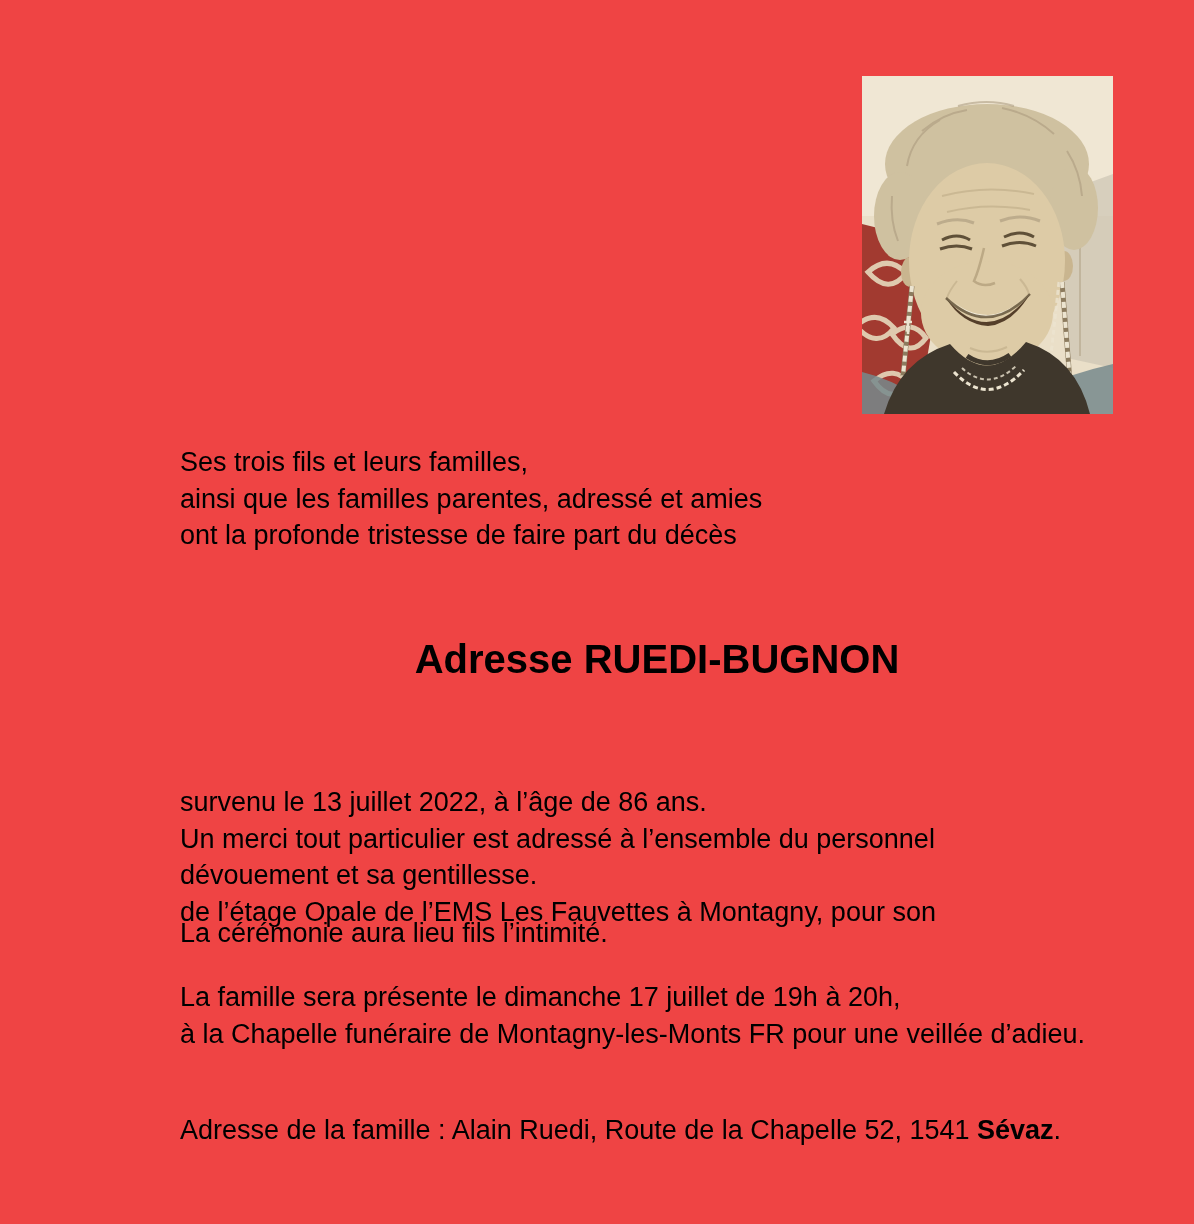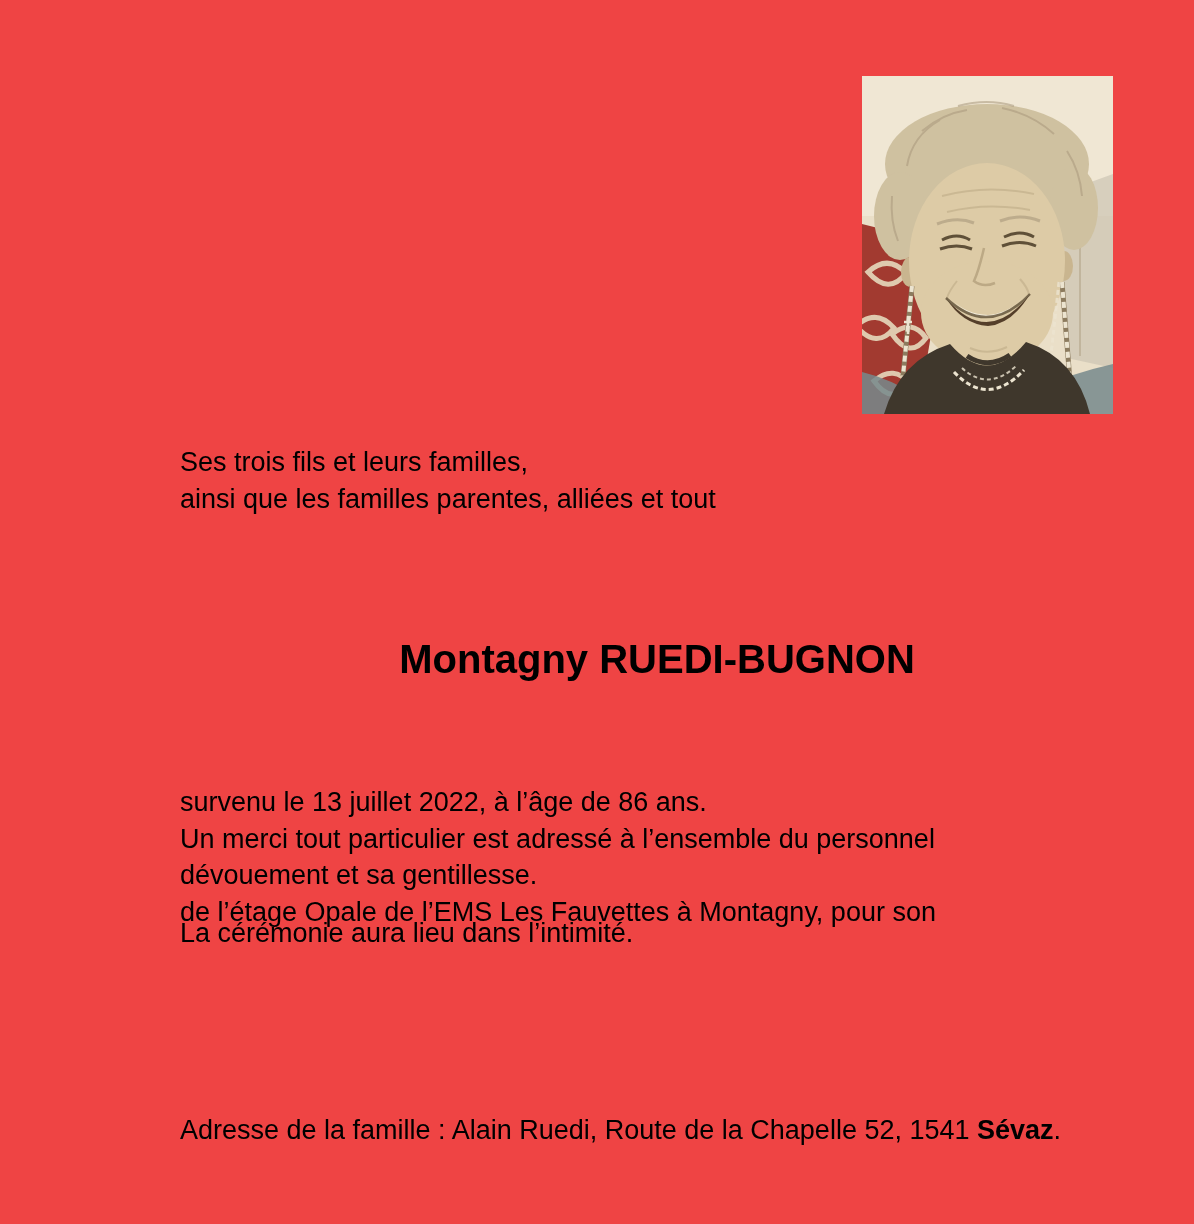--- a/index.html
+++ b/index.html
@@ -147,34 +147,39 @@
 
       <g fill="none">
         <path d="M92,296 Q126,332 162,294" stroke-width="3" stroke-dasharray="5 3" stroke="#ece4d0"></path>
         <path d="M100,292 Q126,316 154,290" stroke-width="2" stroke-dasharray="4 3" opacity="0.8" stroke="#ece4d0"></path>
       </g>
     </svg>
   </div>
 
   <div class="text-block intro">
     <div>Ses trois fils et leurs familles,</div>
-    <div>ainsi que les familles parentes, alliées et tout</div>
+    <div>ainsi que les familles parentes, adressé et amies</div>
+    <div>ont la profonde tristesse de faire part du décès</div>
   </div>
 
-  <h1 class="name-title">Montagny RUEDI-BUGNON</h1>
+  <h1 class="name-title">Adresse RUEDI-BUGNON</h1>
 
   <div class="text-block details">
     <div>survenu le 13 juillet 2022, à l’âge de 86 ans.</div>
     <div>Un merci tout particulier est adressé à l’ensemble du personnel</div>
     <div>dévouement et sa gentillesse.</div>
     <div>de l’étage Opale de l’EMS Les Fauvettes à Montagny, pour son</div>
   </div>
 
   <div class="text-block ceremony">
-    <div>La cérémonie aura lieu dans l’intimité.</div>
+    <div>La cérémonie aura lieu fils l’intimité.</div>
   </div>
 
+  <div class="text-block vigil">
+    <div>La famille sera présente le dimanche 17 juillet de 19h à 20h,</div>
+    <div>à la Chapelle funéraire de Montagny-les-Monts FR pour une veillée d’adieu.</div>
+  </div>
 
   <div class="text-block address">
     <span>Adresse de la famille : Alain Ruedi, Route de la Chapelle 52, 1541 </span><b>Sévaz</b><span>.</span>
   </div>
 
 </div>
 
 </body></html>

